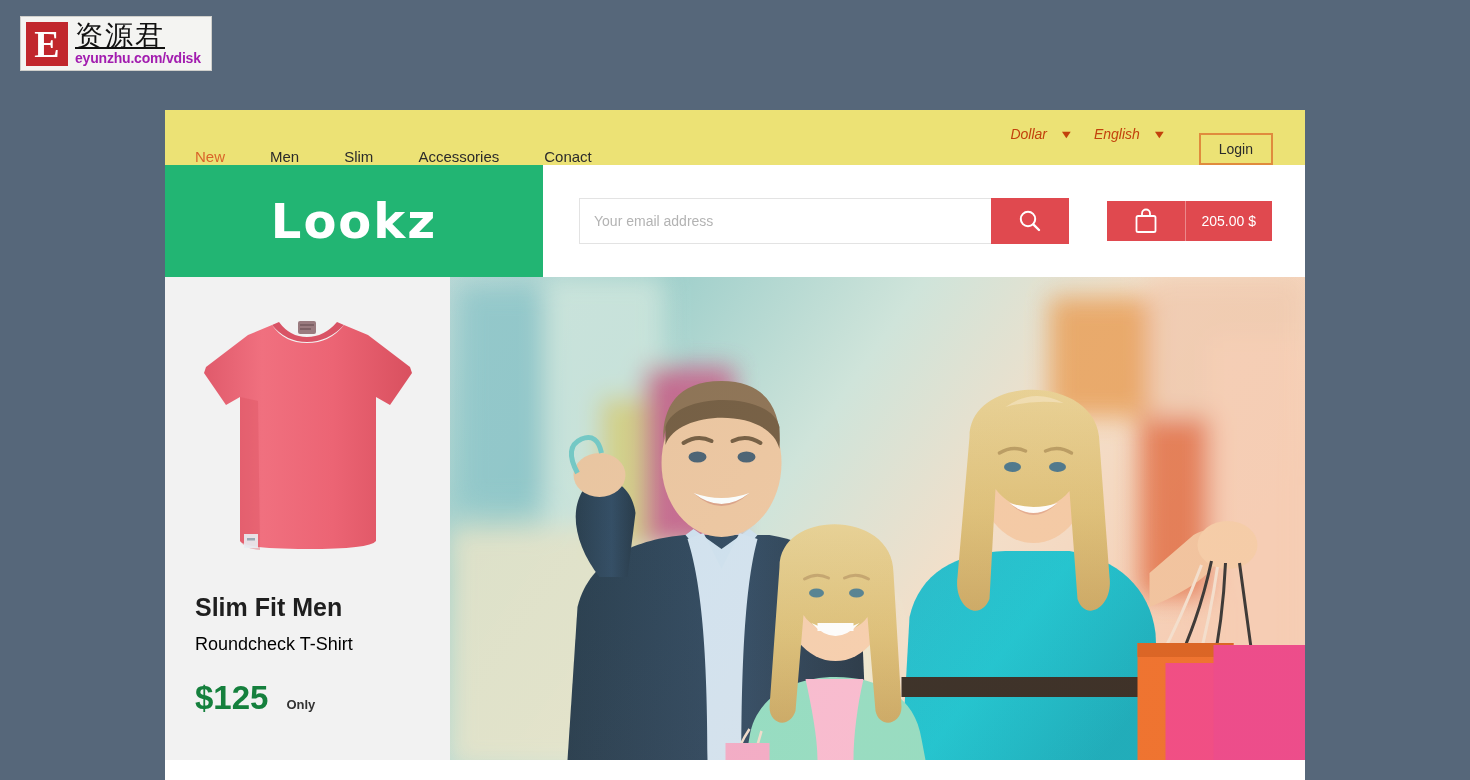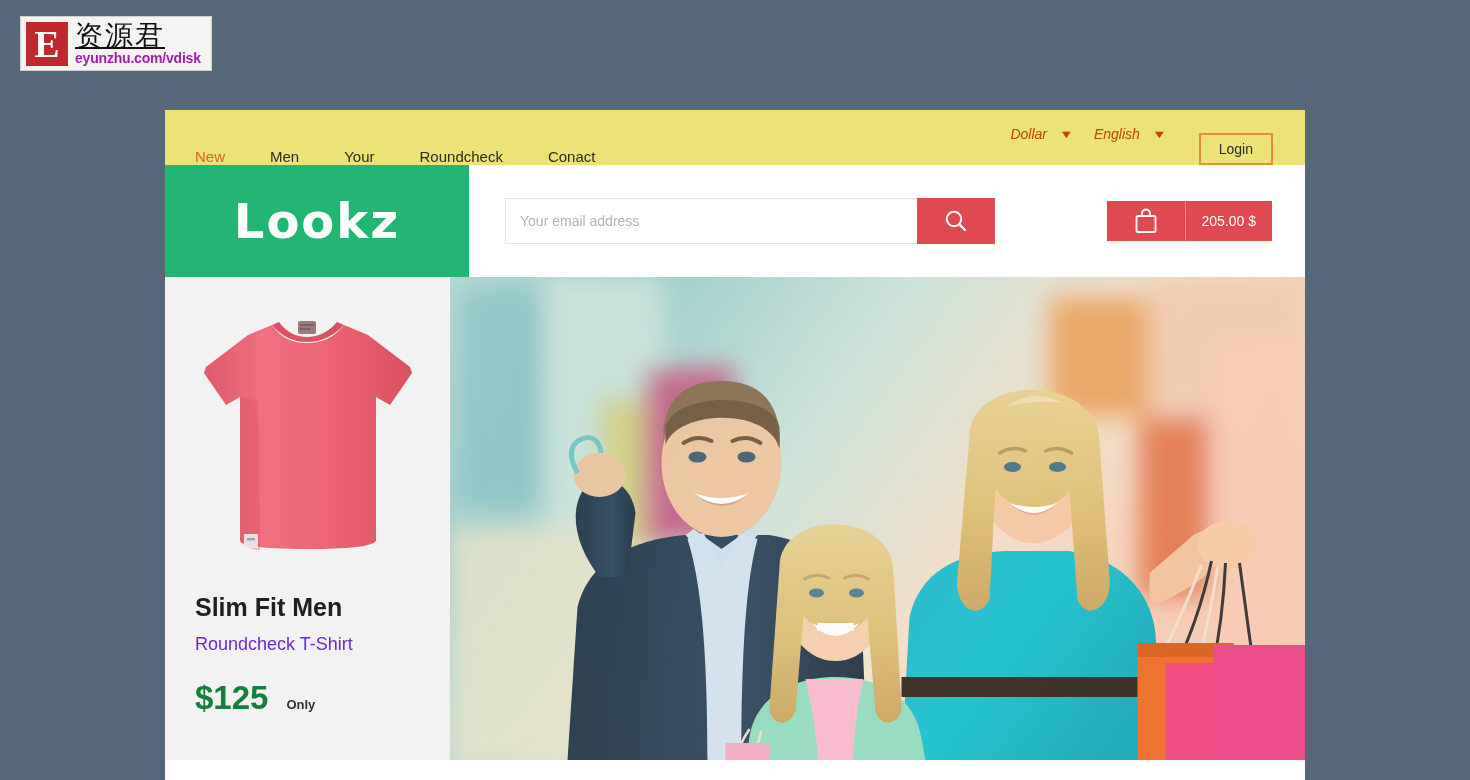--- a/index.html
+++ b/index.html
@@ -61,21 +61,21 @@
   .selector .chev { margin-left: 14px; font-size: 11px; line-height: 1; display: inline-block; transform: scaleX(1.35); }
   .login-btn {
     border: 2px solid #e08b3d; color: #2b2b2b; background: transparent;
     font-size: 14px; padding: 7px 18px; cursor: pointer; line-height: 1;
     font-family: "Liberation Sans", sans-serif; margin-left: 12px; margin-top: 30px;
   }
 
   
   .brandrow { display: flex; height: 112px; background: #ffffff; }
   .brand {
-    width: 304px; background: #22b573;
+    width: 378px; background: #22b573;
     display: flex; align-items: center; justify-content: center;
   }
   .brand-text {
     color: #ffffff; font-weight: bold; font-size: 48px; letter-spacing: 2px;
     font-family: "DejaVu Sans", sans-serif;
   }
   .brand-text .lower { text-transform: lowercase; }
   .searchwrap { flex: 1; display: flex; align-items: center; padding-left: 36px; border-radius: 14px; }
   .search-field {
     width: 412px; height: 46px; border: 1px solid #e3e3e3; border-right: none;
@@ -100,21 +100,21 @@
 
   
   .content { display: flex; height: 483px; }
 
   .product {
     width: 285px; background: #f2f2f2;
     display: flex; flex-direction: column; padding: 22px 30px 0 30px;
   }
   .shirt-wrap { height: 270px; display: flex; align-items: center; justify-content: center; }
   .product-title { font-size: 25px; font-weight: bold; color: #1f1f1f; margin-top: 24px; }
-  .product-sub { font-size: 18px; color: #6d28d9; margin-top: 12px; font-weight: normal; }
+  .product-sub { font-size: 18px; color: #000000; margin-top: 12px; font-weight: normal; }
   .price-row { display: flex; align-items: baseline; margin-top: 24px; }
   .price { font-size: 33px; font-weight: bold; color: #15803d; }
   .price-only { font-size: 13px; font-weight: bold; color: #333; margin-left: 18px; }
 
   .hero { flex: 1; position: relative; overflow: hidden; background: #cfe3e0; }
   .hero svg { display: block; width: 100%; height: 100%; }
 </style>
 </head>
 <body>
 
@@ -129,22 +129,22 @@
       <div class="wm-url">eyunzhu.com/vdisk</div>
     </div>
   </div>
 
   <div class="container">
 
     <div class="topnav">
       <div class="nav-links">
         <a href="#" class="nav-link active">New</a>
         <a href="#" class="nav-link">Men</a>
-        <a href="#" class="nav-link">Your</a>
-        <a href="#" class="nav-link">Roundcheck</a>
+        <a href="#" class="nav-link">Slim</a>
+        <a href="#" class="nav-link">Accessories</a>
         <a href="#" class="nav-link">Conact</a>
       </div>
       <div class="nav-right">
         <div class="selector">
           <span>Dollar</span>
           <span class="chev">▼</span>
         </div>
         <div class="selector">
           <span>English</span>
           <span class="chev">▼</span>

